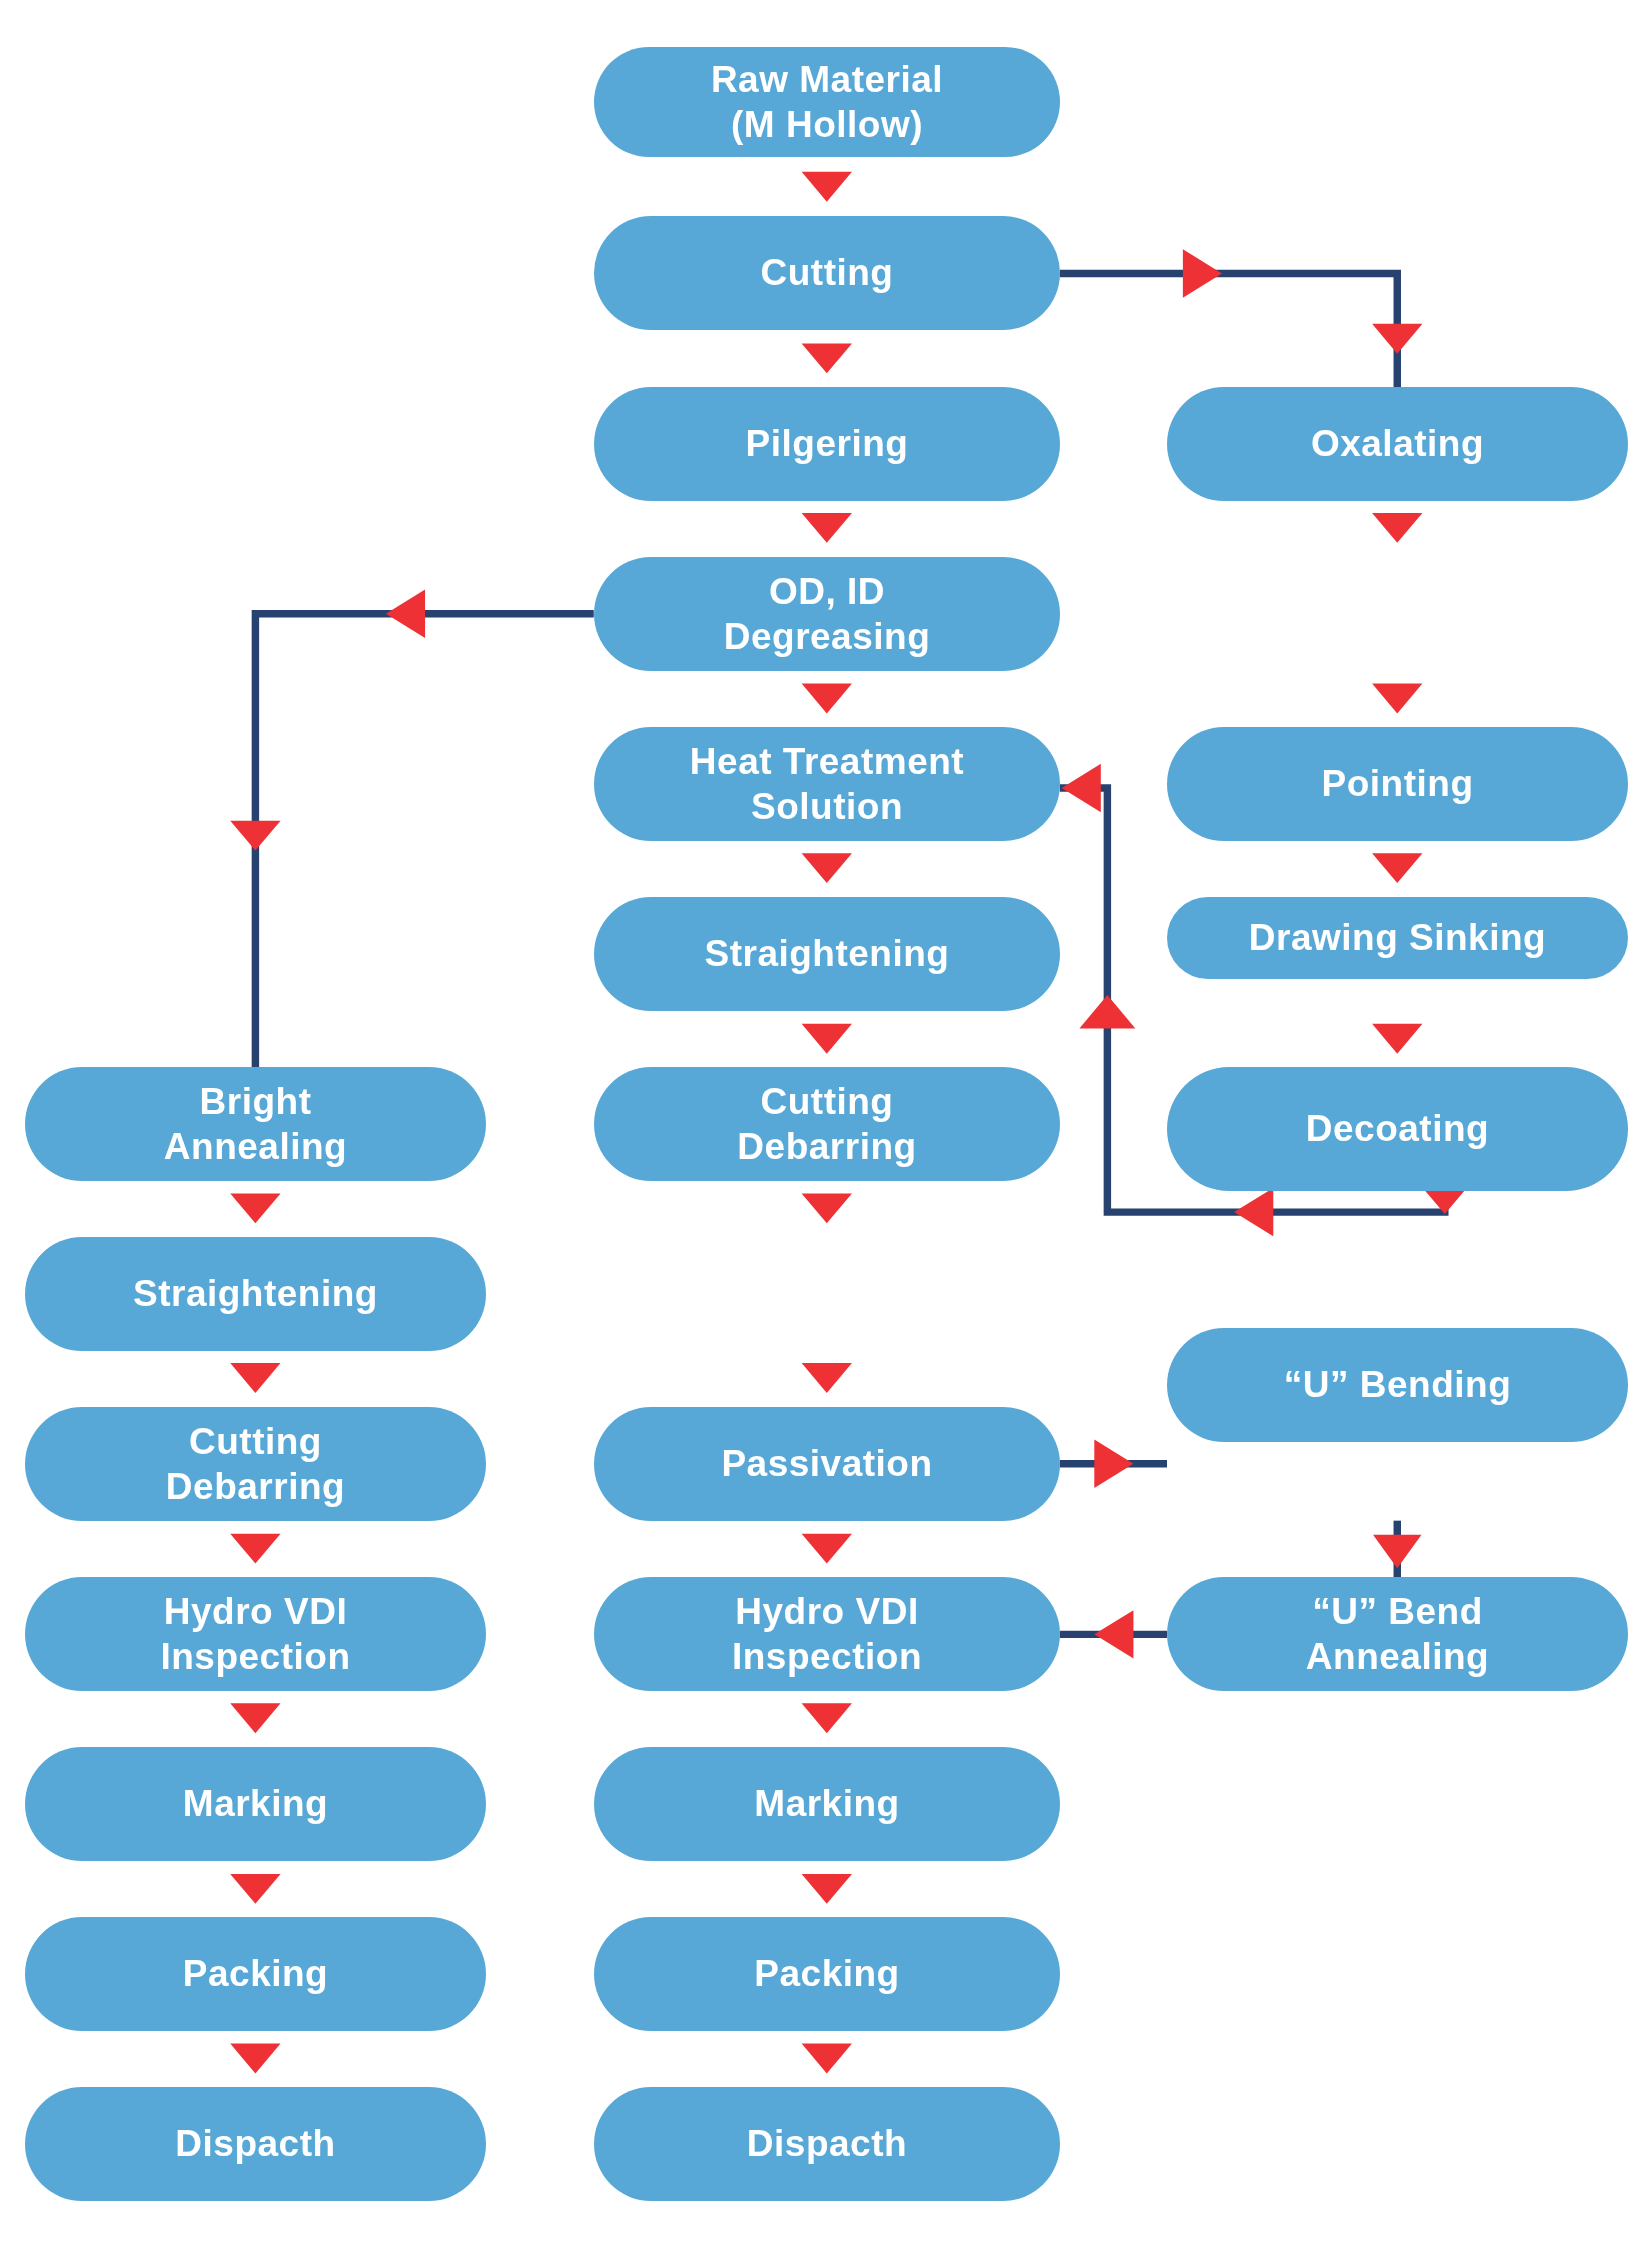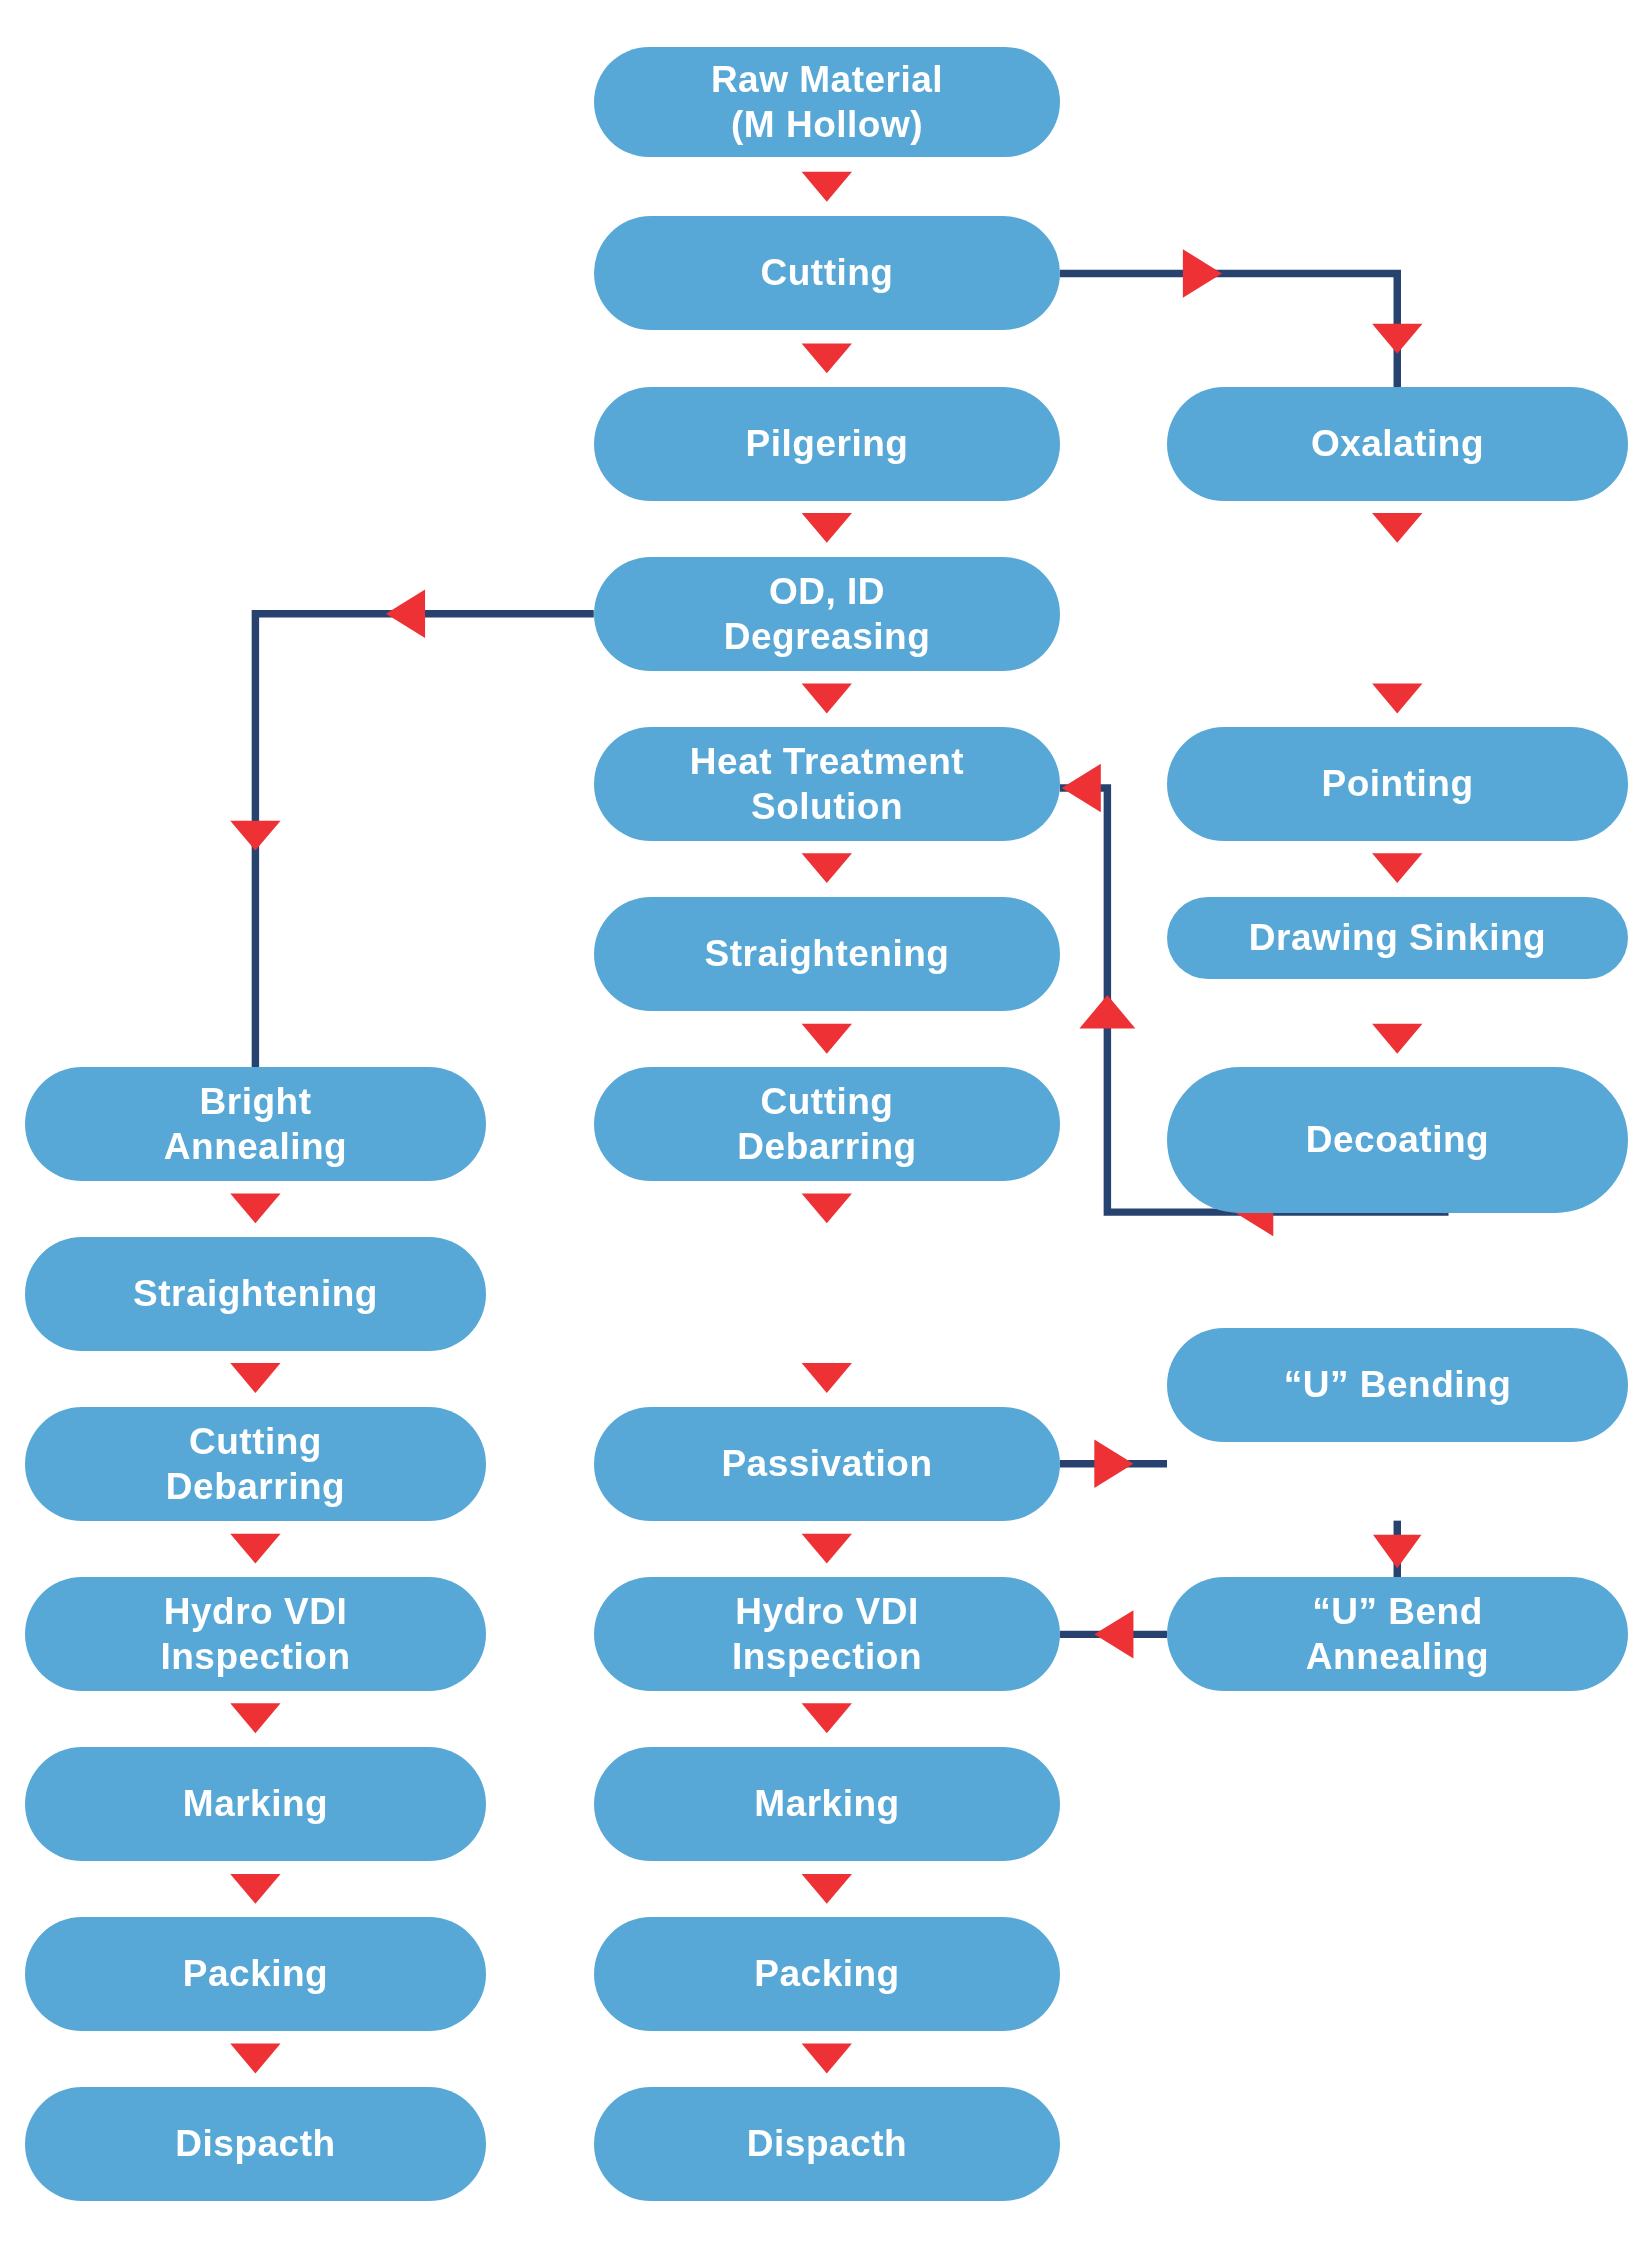--- a/index.html
+++ b/index.html
@@ -112,21 +112,21 @@
   <div class="node" style="left:594px;top:1407px;width:466px;height:114px">Passivation</div>
   <div class="node" style="left:594px;top:1577px;width:466px;height:114px">Hydro VDI
 Inspection</div>
   <div class="node" style="left:594px;top:1747px;width:466px;height:114px">Marking</div>
   <div class="node" style="left:594px;top:1917px;width:466px;height:114px">Packing</div>
   <div class="node" style="left:594px;top:2087px;width:466px;height:114px">Dispacth</div>
 
   <div class="node" style="left:1167px;top:387px;width:461px;height:114px">Oxalating</div>
   <div class="node" style="left:1167px;top:727px;width:461px;height:114px">Pointing</div>
   <div class="node" style="left:1167px;top:897px;width:461px;height:82px">Drawing Sinking</div>
-  <div class="node" style="left:1167px;top:1067px;width:461px;height:146px">Decoating</div>
+  <div class="node" style="left:1167px;top:1067px;width:461px;height:124px">Decoating</div>
   <div class="node" style="left:1167px;top:1328px;width:461px;height:114px">“U” Bending</div>
   <div class="node" style="left:1167px;top:1577px;width:461px;height:114px">“U” Bend
 Annealing</div>
 
   <div class="node" style="left:25px;top:1067px;width:461px;height:114px">Bright
 Annealing</div>
   <div class="node" style="left:25px;top:1237px;width:461px;height:114px">Straightening</div>
   <div class="node" style="left:25px;top:1407px;width:461px;height:114px">Cutting
 Debarring</div>
   <div class="node" style="left:25px;top:1577px;width:461px;height:114px">Hydro VDI

